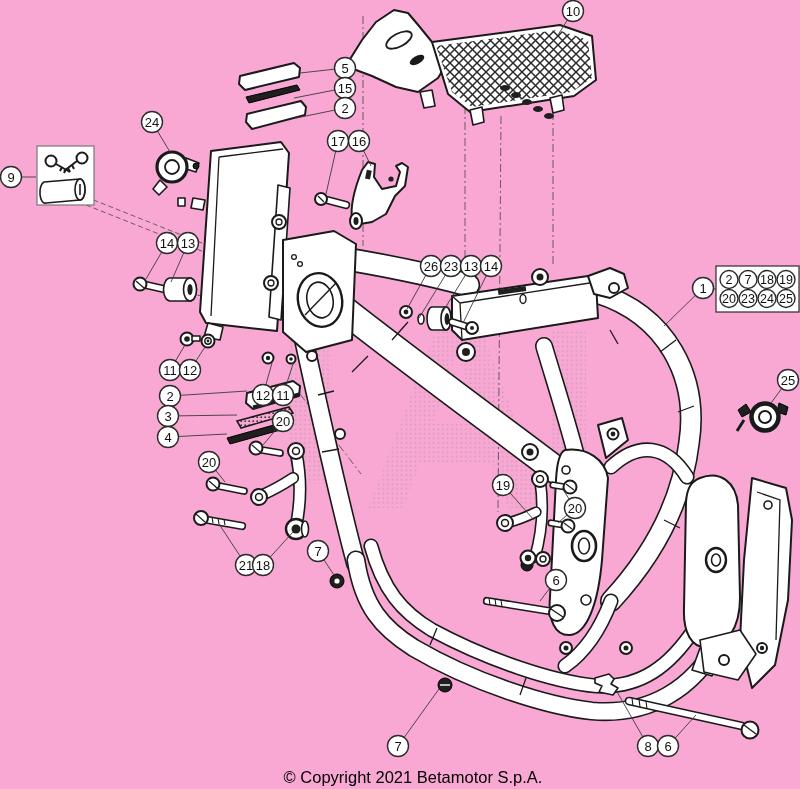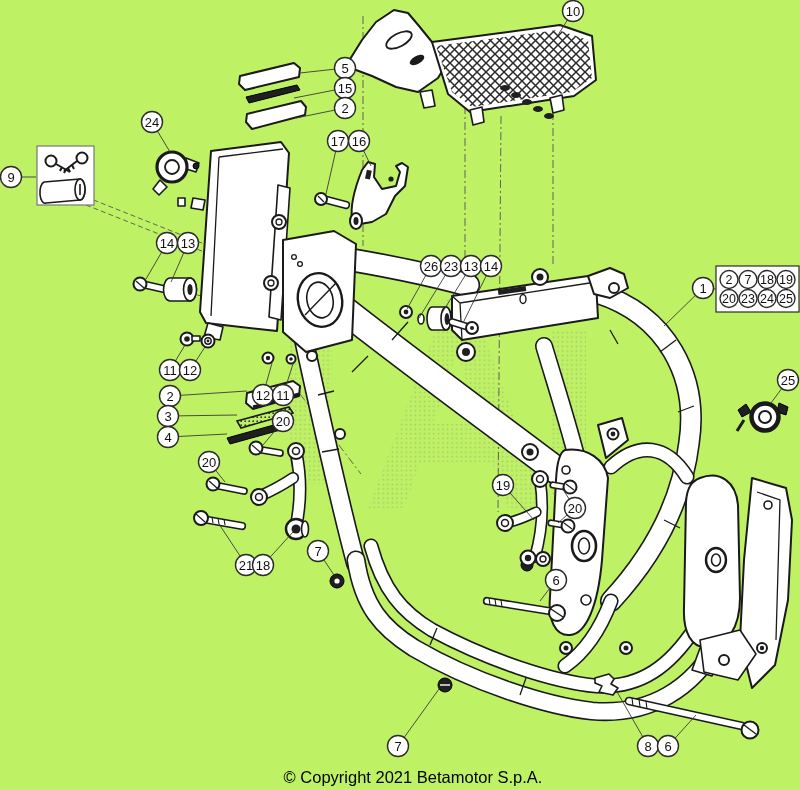--- a/index.html
+++ b/index.html
@@ -1,16 +1,16 @@
 <!DOCTYPE html>
 <html><head>
 <meta charset="utf-8">
 <style>
   html,body{margin:0;padding:0;background:#fff;}
-  .stage{position:relative;width:800px;height:789px;background:#bef264;overflow:hidden;
+  .stage{position:relative;width:800px;height:789px;background:#f9a8d4;overflow:hidden;
          font-family:"Liberation Sans",sans-serif;}
   svg{display:block}
   .balloon{fill:#ffffff;stroke:#2b2b2b;stroke-width:1.4;}
   .balloon-num{font:13px "Liberation Sans",sans-serif;text-anchor:middle;fill:#111;}
   .boxnum{font:12.5px "Liberation Sans",sans-serif;text-anchor:middle;fill:#111;}
   .leader{stroke:#3a3a3a;stroke-width:0.9;fill:none;}
   .ln{fill:#ffffff;stroke:#1a1a1a;stroke-width:2;stroke-linejoin:round;}
   .ln15{fill:#ffffff;stroke:#1a1a1a;stroke-width:1.6;stroke-linejoin:round;}
   .dk{fill:#1f1f1f;stroke:#000;stroke-width:1;}
   .dash{stroke:#555;stroke-width:0.9;fill:none;stroke-dasharray:8 3 2 3;}

